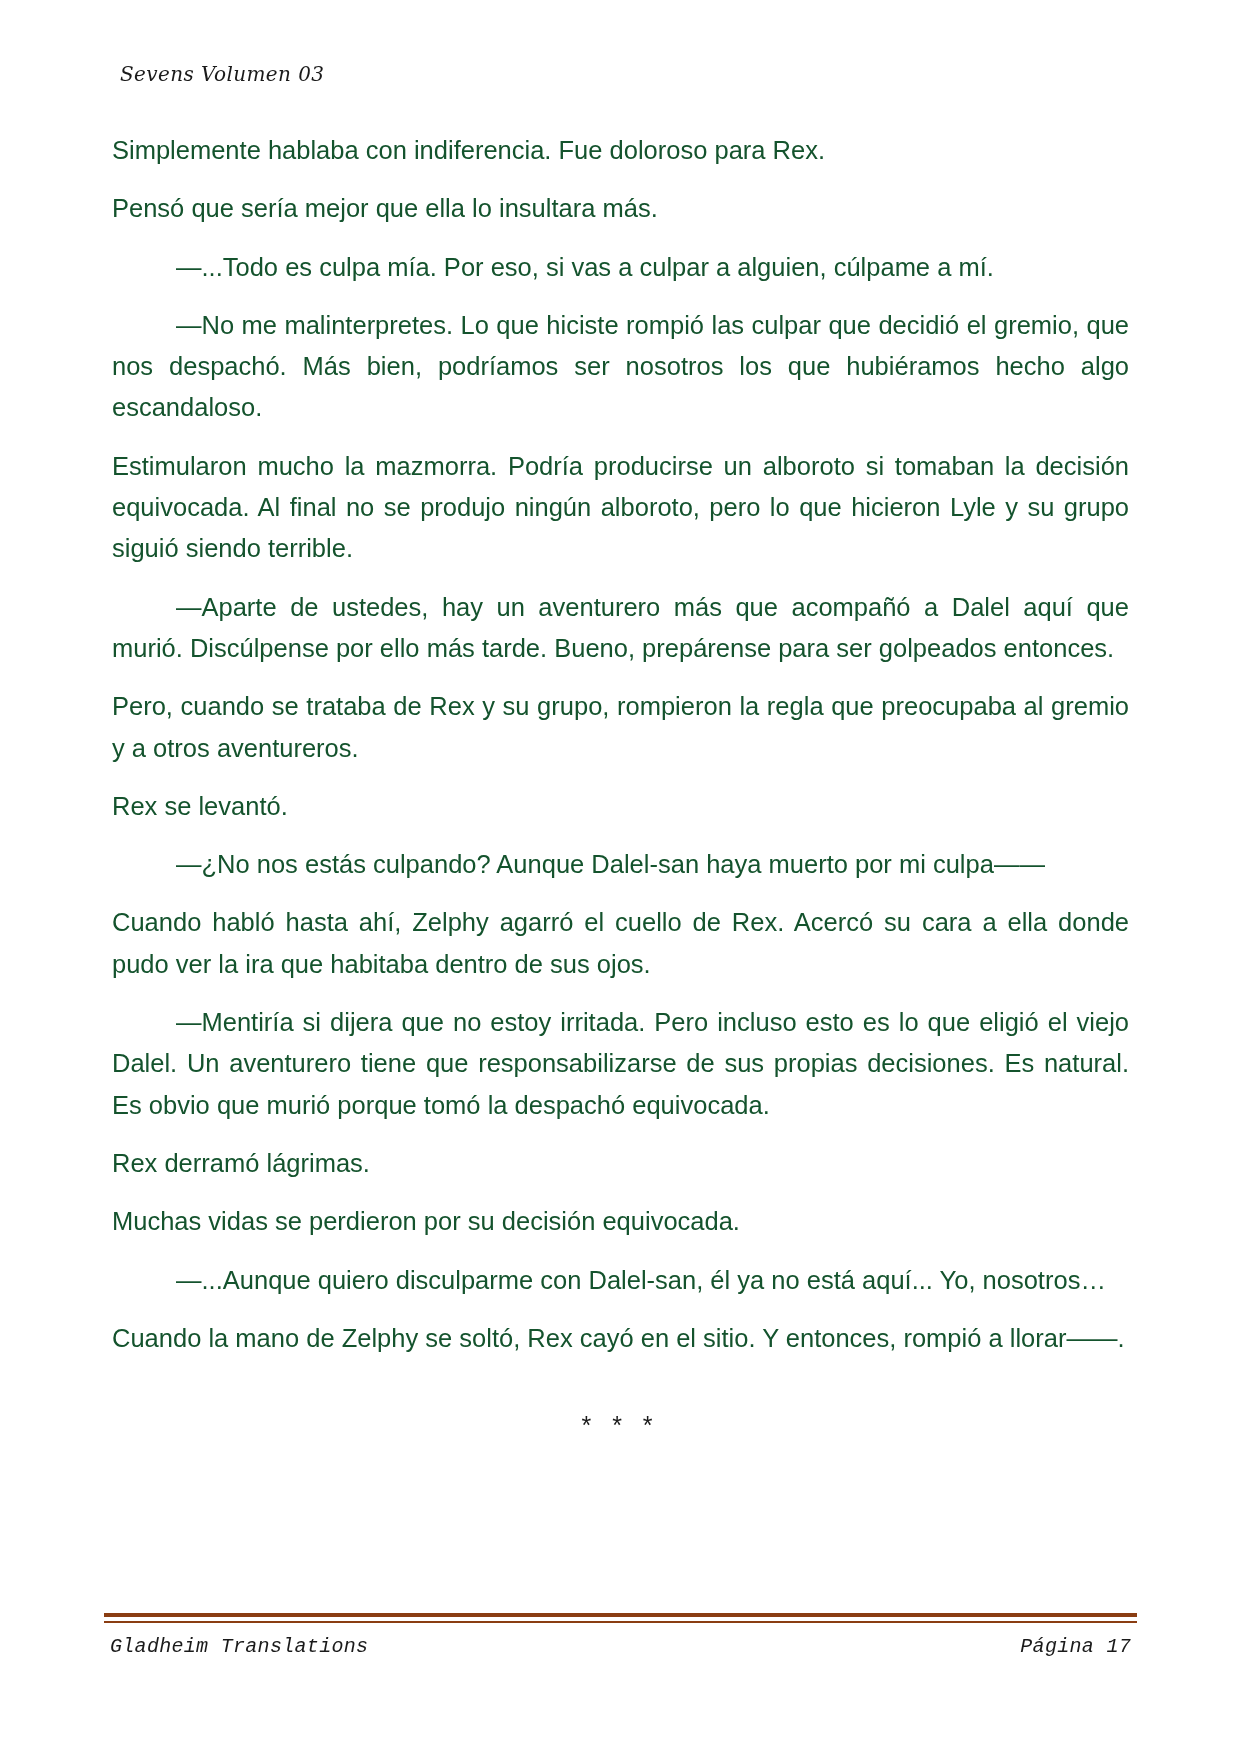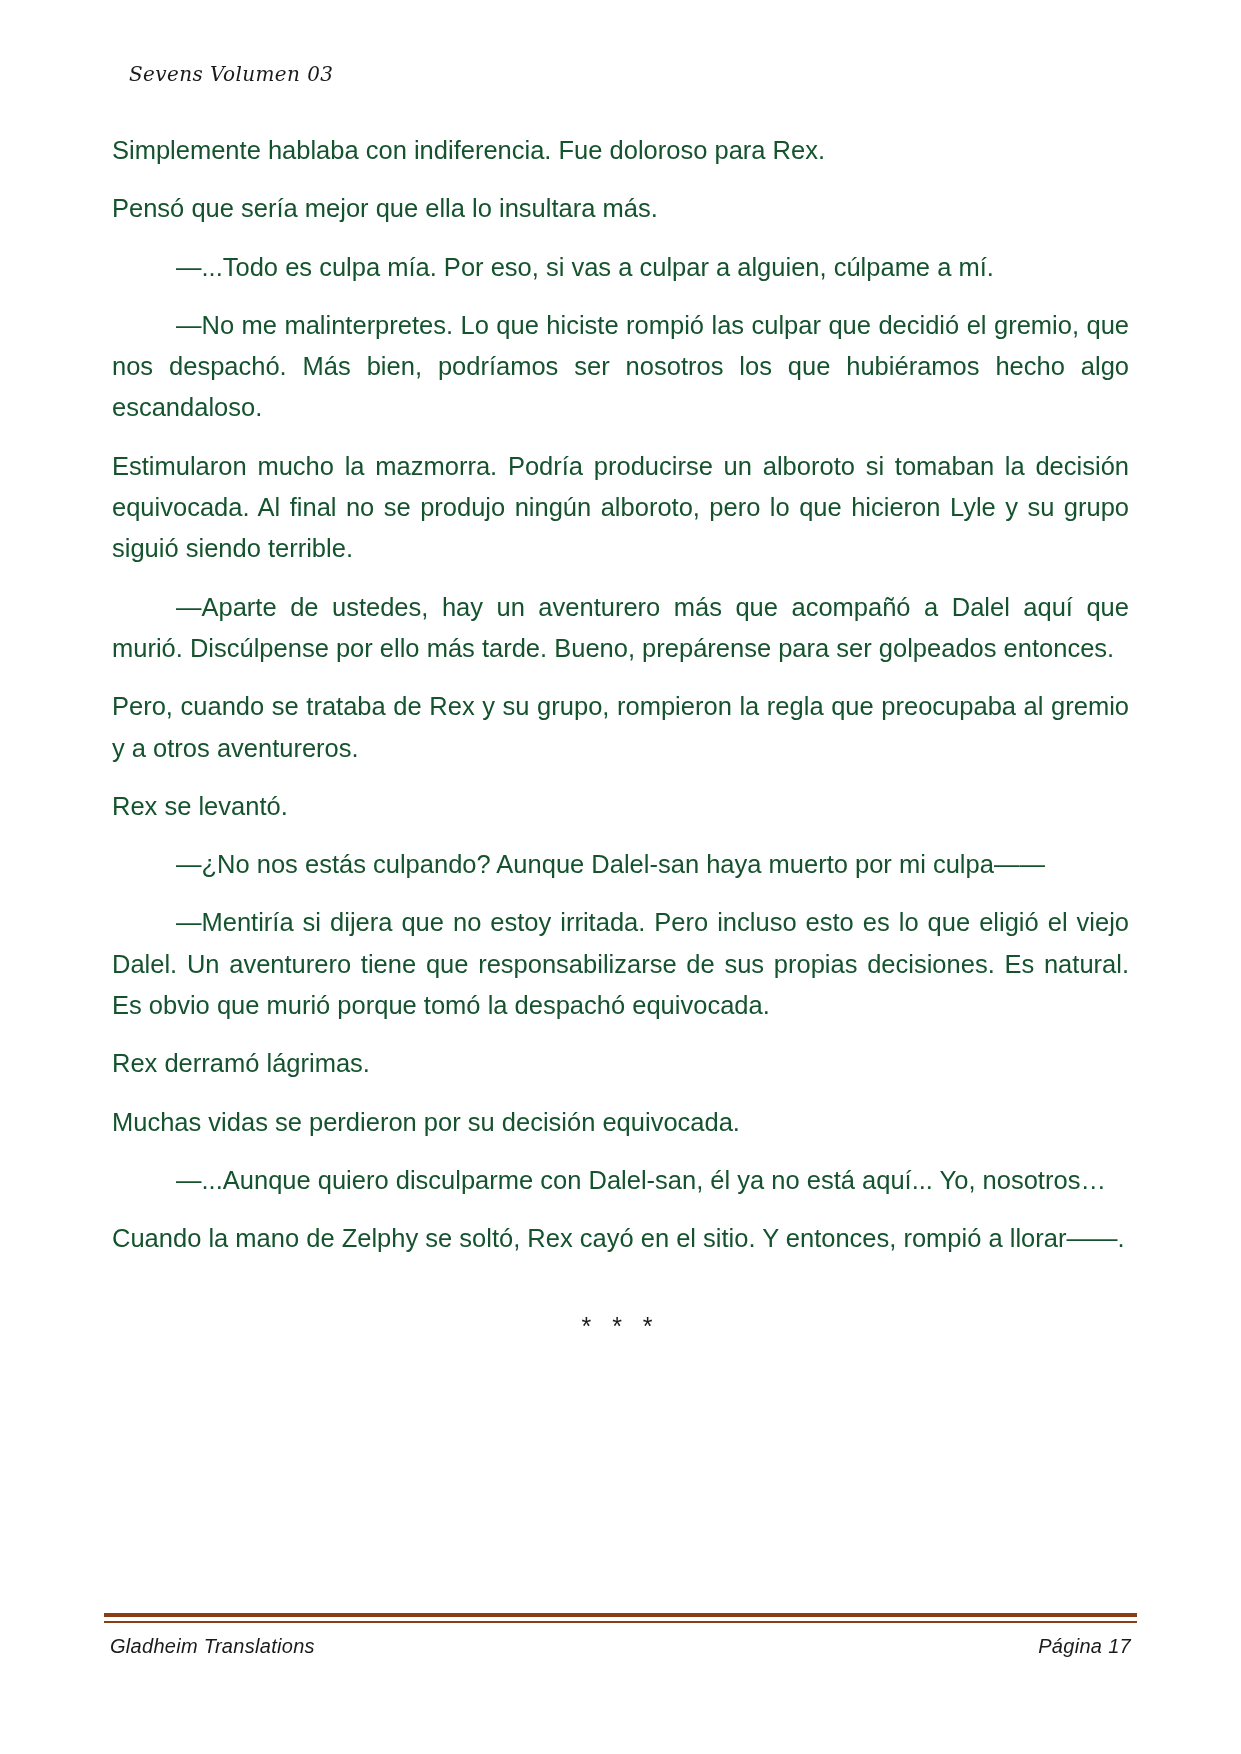--- a/index.html
+++ b/index.html
@@ -22,21 +22,21 @@
     left: 112px;
     right: 112px;
     top: 62px;
   }
   .header-title {
     font-family: "DejaVu Serif", serif;
     font-style: italic;
     font-size: 20px;
     letter-spacing: 0.4px;
     color: #1a1a1a;
-    margin: 0 0 0 17px;
+    margin: 0 0 0 8px;
     padding-left: 0px;
   }
   .body-text {
     margin-top: 44px;
   }
   p.para {
     font-size: 25.5px;
     line-height: 1.62;
     margin: 0 0 17px 0;
     text-align: justify;
@@ -69,21 +69,21 @@
   }
   .footer-rule.thin {
     height: 2px;
     background: #8a3d12;
     margin-bottom: 12px;
   }
   .footer-row {
     display: flex;
     justify-content: space-between;
     align-items: baseline;
-    font-family: Liberation Sans, sans-serif;
+    font-family: Liberation Mono, monospace;
     font-style: italic;
     font-size: 20px;
     color: #1a1a1a;
     padding: 0 6px;
   }
   .footer-left { letter-spacing: 0.3px; }
   .footer-right { letter-spacing: 0.3px; text-align: right; }
 </style>
 </head>
 <body>
@@ -97,20 +97,21 @@
     <div class="body-text">
       <p class="para">Simplemente hablaba con indiferencia. Fue doloroso para Rex.</p>
       <p class="para">Pensó que sería mejor que ella lo insultara más.</p>
       <p class="para indent">—...Todo es culpa mía. Por eso, si vas a culpar a alguien, cúlpame a mí.</p>
       <p class="para indent">—No me malinterpretes. Lo que hiciste rompió las culpar que decidió el gremio, que nos despachó. Más bien, podríamos ser nosotros los que hubiéramos hecho algo escandaloso.</p>
       <p class="para">Estimularon mucho la mazmorra. Podría producirse un alboroto si tomaban la decisión equivocada. Al final no se produjo ningún alboroto, pero lo que hicieron Lyle y su grupo siguió siendo terrible.</p>
       <p class="para indent">—Aparte de ustedes, hay un aventurero más que acompañó a Dalel aquí que murió. Discúlpense por ello más tarde. Bueno, prepárense para ser golpeados entonces.</p>
       <p class="para">Pero, cuando se trataba de Rex y su grupo, rompieron la regla que preocupaba al gremio y a otros aventureros.</p>
       <p class="para">Rex se levantó.</p>
       <p class="para indent">—¿No nos estás culpando? Aunque Dalel-san haya muerto por mi culpa——</p>
+      <p class="para">Cuando habló hasta ahí, Zelphy agarró el cuello de Rex. Acercó su cara a ella donde pudo ver la ira que habitaba dentro de sus ojos.</p>
       <p class="para indent">—Mentiría si dijera que no estoy irritada. Pero incluso esto es lo que eligió el viejo Dalel. Un aventurero tiene que responsabilizarse de sus propias decisiones. Es natural. Es obvio que murió porque tomó la despachó equivocada.</p>
       <p class="para">Rex derramó lágrimas.</p>
       <p class="para">Muchas vidas se perdieron por su decisión equivocada.</p>
       <p class="para indent">—...Aunque quiero disculparme con Dalel-san, él ya no está aquí... Yo, nosotros…</p>
       <p class="para">Cuando la mano de Zelphy se soltó, Rex cayó en el sitio. Y entonces, rompió a llorar——.</p>
     </div>
 
     <div class="scene-break">* * *</div>
 
   </div>

